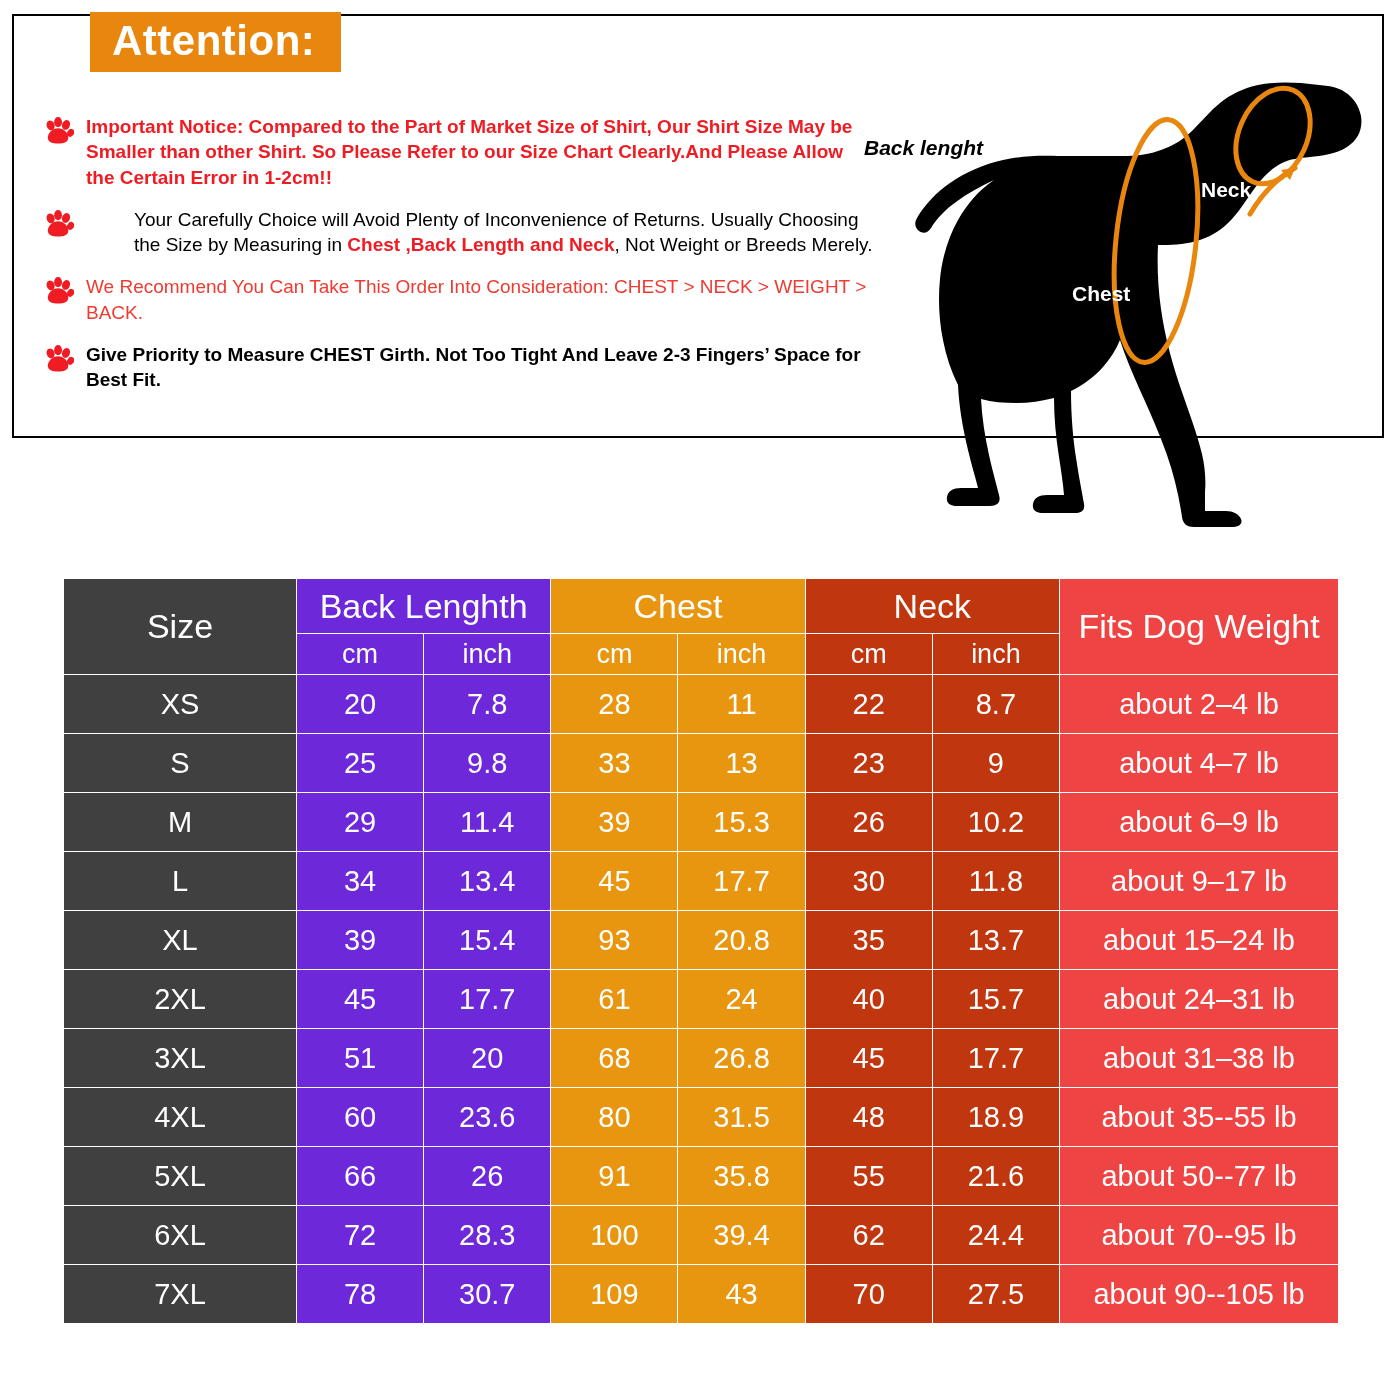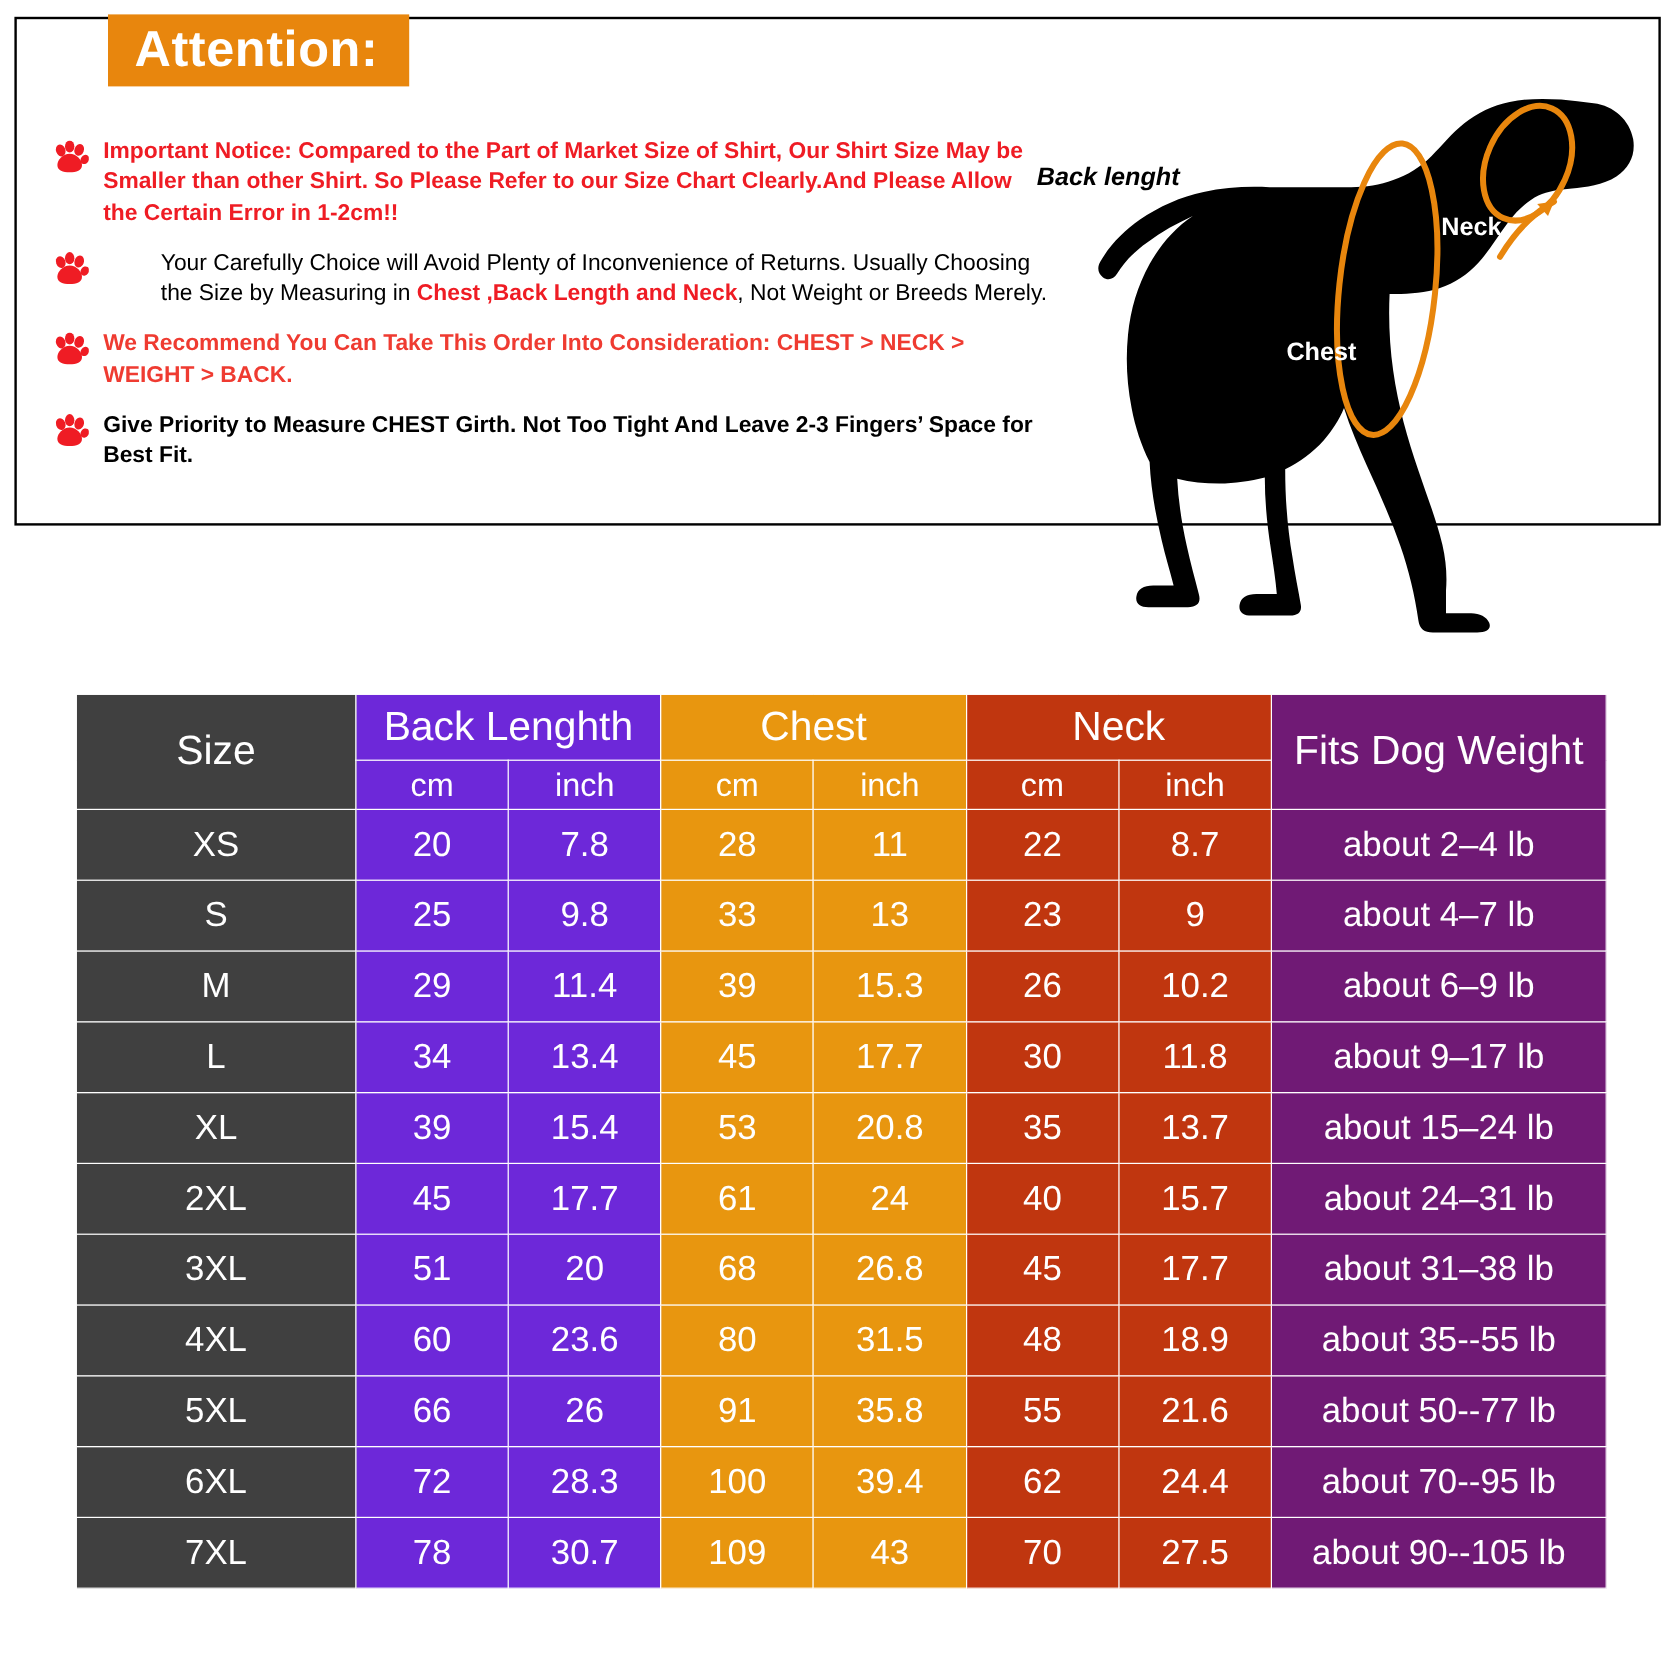--- a/index.html
+++ b/index.html
@@ -59,21 +59,21 @@
     height: 28px;
   }
   .note-text {
     font-size: 19px;
     line-height: 1.33;
   }
   .redbold { color: #ef1c24; font-weight: bold; }
 
   .n1 .note-text { color: #ef1c24; font-weight: bold; }
   .n2 .note-text { color: #000; margin-left: 48px; }
-  .n3 .note-text { color: #ef3b31; font-weight: bold; margin-top: 14px; }
+  .n3 .note-text { color: #ef3b31; font-weight: normal; margin-top: 14px; }
   .n4 .note-text { color: #000; font-weight: bold; }
 
   
   .dog-area {
     position: absolute;
     right: 14px;
     top: 10px;
     width: 510px;
     height: 505px;
   }
@@ -102,21 +102,21 @@
     font-weight: normal;
     padding: 0;
     height: 58px;
     font-size: 29px;
     font-family: "Liberation Sans", sans-serif;
   }
   .col-size   { background: #404040; width: 232px; }
   .col-back   { background: #6d28d9; }
   .col-chest  { background: #e8960f; }
   .col-neck   { background: #c0360f; }
-  .col-weight { background: #701a75; width: 278px; }
+  .col-weight { background: #ef4444; width: 278px; }
 
   .hdr-main td, .hdr-main th { font-size: 34px; height: 54px; }
   .hdr-unit td { font-size: 27px; height: 40px; }
 
   .weight-cell { text-align: left; padding-left: 14px; font-size: 28px; }
 
   .u-cm { width: 94px; }
   .u-in { width: 150px; }
   .u-cm2 { width: 112px; }
   .u-in2 { width: 158px; }
@@ -320,21 +320,21 @@
       <td class="col-chest">45</td>
       <td class="col-chest">17.7</td>
       <td class="col-neck">30</td>
       <td class="col-neck">11.8</td>
       <td class="col-weight weight-cell">about 9–17 lb</td>
     </tr>
     <tr>
       <td class="col-size">XL</td>
       <td class="col-back">39</td>
       <td class="col-back">15.4</td>
-      <td class="col-chest">53</td>
+      <td class="col-chest">93</td>
       <td class="col-chest">20.8</td>
       <td class="col-neck">35</td>
       <td class="col-neck">13.7</td>
       <td class="col-weight weight-cell">about 15–24 lb</td>
     </tr>
     <tr>
       <td class="col-size">2XL</td>
       <td class="col-back">45</td>
       <td class="col-back">17.7</td>
       <td class="col-chest">61</td>

